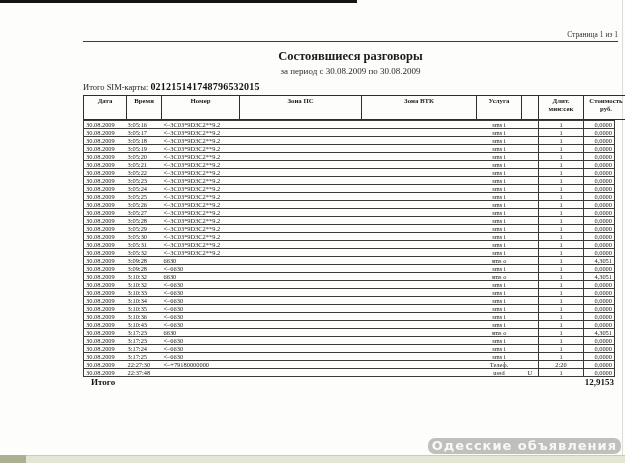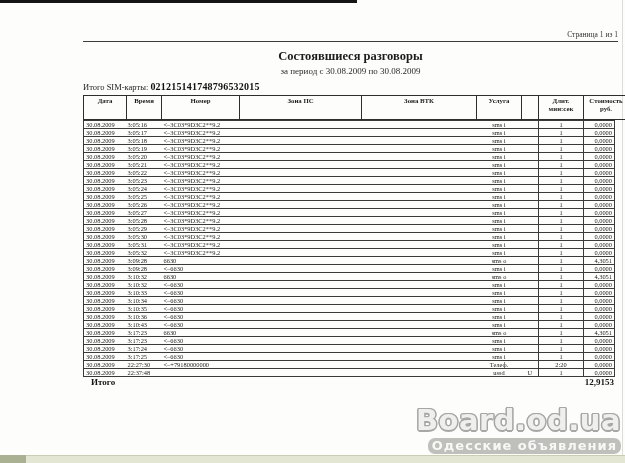--- a/index.html
+++ b/index.html
@@ -471,20 +471,19 @@
         </tbody>
     </table>
 
     <div class="total-row">
       <span class="tl">Итого</span>
       <span>12,9153</span>
     </div>
   </div>
 
   <div class="watermark">
-    <div class="wm-site">Board.od.ua</div>
     <div><span class="wm-tag">Одесские объявления</span></div>
   </div>
 
   <div class="bottom-strip"></div>
   <div class="bottom-strip-left"></div>
 
 </div>
 
 </body></html>

